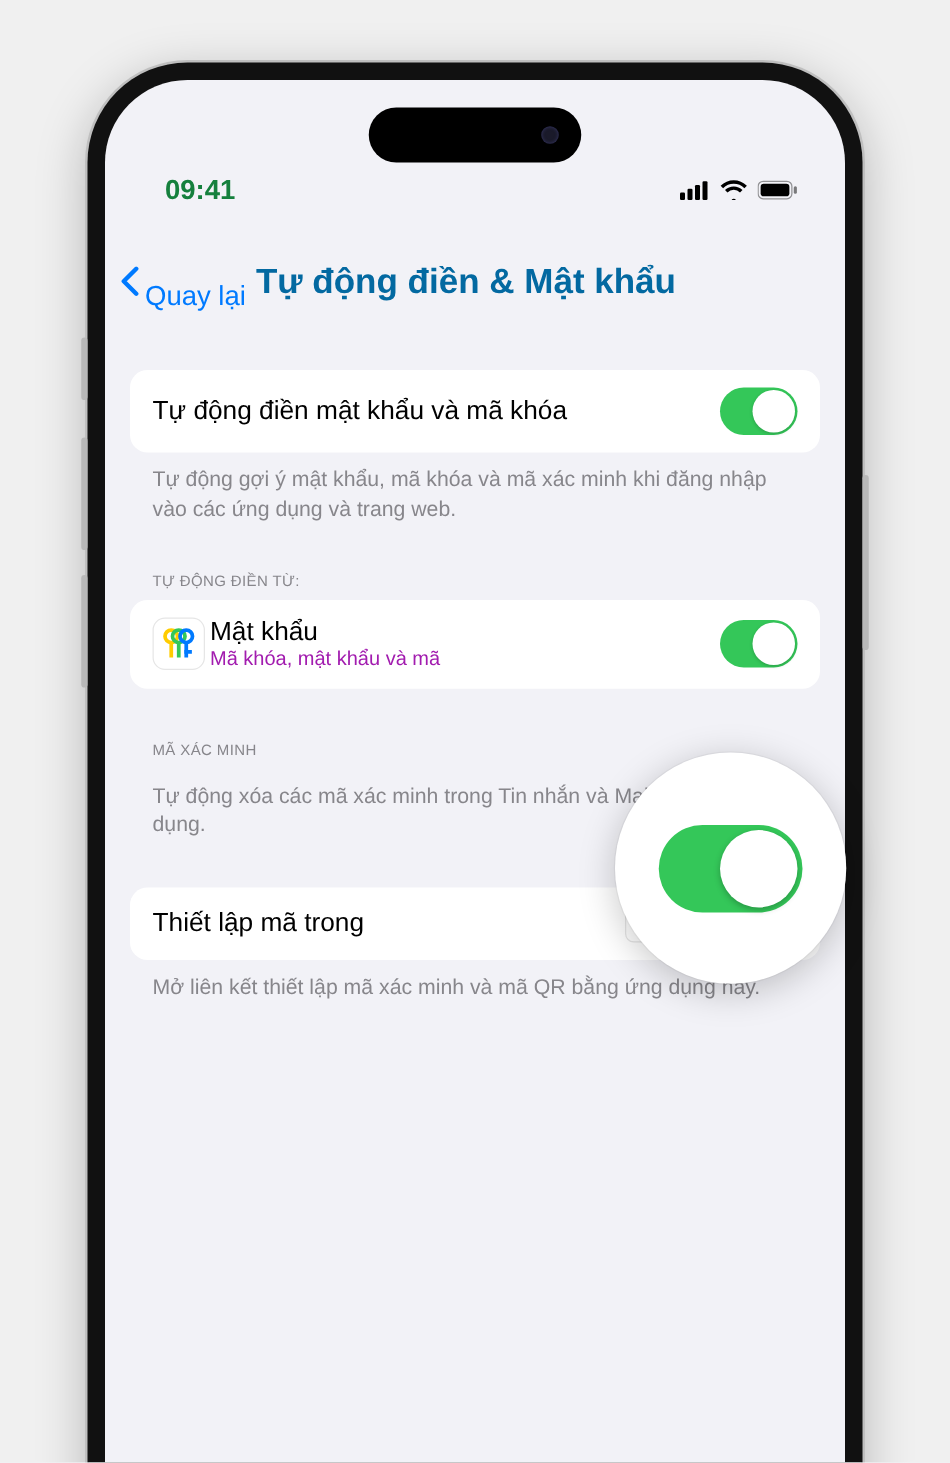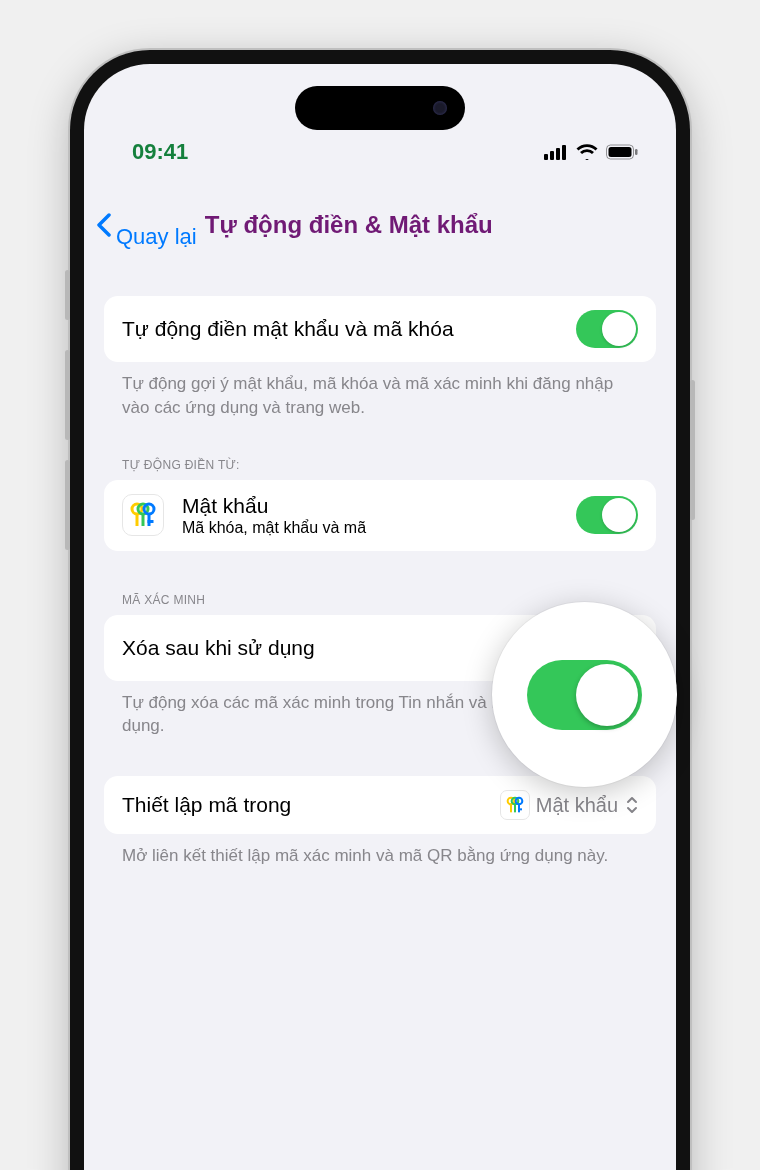--- a/index.html
+++ b/index.html
@@ -92,40 +92,40 @@
     font-size: 30px;
     line-height: 1;
     padding-right: 2px;
   }
   .back-label {
     color: #007aff;
     font-size: 22px;
     margin-top: 24px;
   }
   .nav-title {
-    color: #701a75;
-    font-size: 24px;
+    color: #0369a1;
+    font-size: 28px;
     font-weight: 600;
     margin-left: 6px;
   }
   .content {
     padding: 0 20px;
   }
   .section-spacer { height: 30px; }
   .group {
     background: #fff;
     border-radius: 14px;
     overflow: hidden;
   }
   .row {
     display: flex;
     align-items: center;
     padding: 14px 18px;
     min-height: 58px;
-    gap: 18px;
+    gap: 4px;
   }
   .row-title {
     flex: 1;
     font-size: 21px;
     color: #000;
   }
   .toggle {
     width: 62px;
     height: 38px;
     background: #34c759;
@@ -166,21 +166,21 @@
     display: flex;
     align-items: center;
     justify-content: center;
     flex-shrink: 0;
   }
   .app-icon.small {
     width: 30px; height: 30px; border-radius: 7px;
   }
   .row-stack { flex: 1; display: flex; flex-direction: column; }
   .row-stack .title { font-size: 21px; color: #000; }
-  .row-stack .sub { font-size: 16px; color: #000000; margin-top: 1px;}
+  .row-stack .sub { font-size: 16px; color: #a21caf; margin-top: 1px;}
   .row-value {
     display: flex;
     align-items: center;
     gap: 6px;
     color: #86858a;
     font-size: 20px;
   }
   .updown {
     font-size: 14px;
     color: #86858a;
@@ -305,26 +305,20 @@
               <div class="title">Mật khẩu</div>
               <div class="sub">Mã khóa, mật khẩu và mã</div>
             </div>
             <div class="toggle"></div>
           </div>
         </div>
 
         <div style="height:42px"></div>
         <div class="header-text">MÃ XÁC MINH</div>
 
-        <div class="group">
-          <div class="row">
-            <div class="row-title">Xóa sau khi sử dụng</div>
-            <div class="toggle"></div>
-          </div>
-        </div>
         <div class="footer-text">Tự động xóa các mã xác minh trong Tin nhắn và Mail sau khi sử dụng.</div>
 
         <div style="height:38px"></div>
 
         <div class="group">
           <div class="row">
             <div class="row-title">Thiết lập mã trong</div>
             <div class="row-value">
               <div class="app-icon small">
                 <svg width="20" height="20" viewBox="0 0 30 30">

